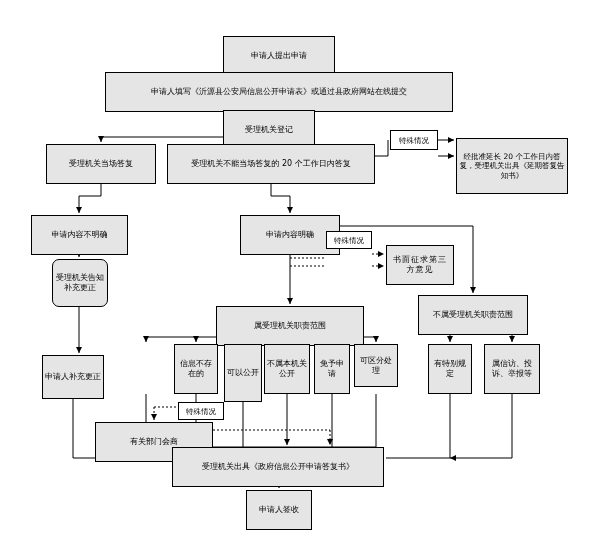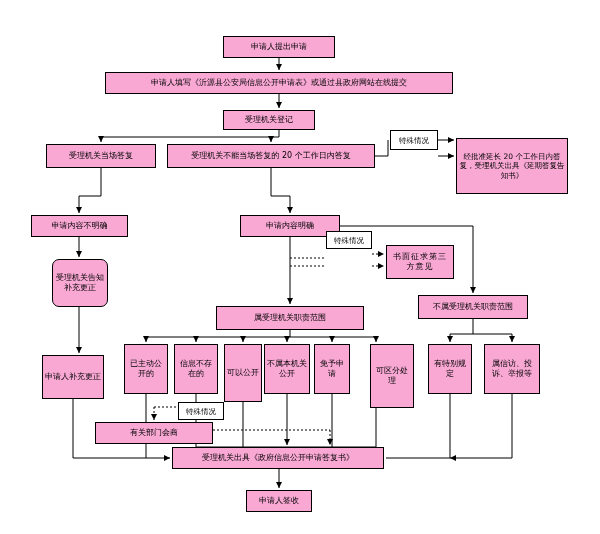--- a/index.html
+++ b/index.html
@@ -14,29 +14,29 @@
     position: relative;
     width: 600px;
     height: 534px;
     background: #ffffff;
     overflow: hidden;
   }
   .node {
     position: absolute;
     box-sizing: border-box;
     border: 1px solid #000000;
-    background: #f9a8d4;
+    background: #e5e5e5;
     color: #000000;
     display: flex;
     align-items: center;
     justify-content: center;
     text-align: center;
     line-height: 1.25;
     font-size: 8px;
-    padding: 1px 2px;
+    padding: 19px 2px;
     z-index: 3;
   }
   .note {
     position: absolute;
     box-sizing: border-box;
     border: 1px solid #000000;
     background: #ffffff;
     color: #000000;
     display: flex;
     align-items: center;
@@ -168,31 +168,30 @@
   <div class="node" style="left:52px; top:259px; width:56px; height:48px;border-radius:7px;">受理机关告知补充更正</div>
 
   <div class="node" style="left:386px; top:245px; width:68px; height:34px; letter-spacing:1px;">书面征求第三方意见</div>
 
   <div class="node" style="left:216px; top:306px; width:148px; height:24px;">属受理机关职责范围</div>
 
   <div class="node" style="left:418px; top:295px; width:110px; height:24px;">不属受理机关职责范围</div>
 
   <div class="node" style="left:42px; top:355px; width:62px; height:44px;">申请人补充更正</div>
 
-  <div class="node" style="left:124px; top:344px; width:44px; height:50px;">已主动公开的</div>
 
   <div class="node" style="left:174px; top:344px; width:44px; height:50px;">信息不存在的</div>
 
   <div class="node" style="left:224px; top:344px; width:38px; height:58px;">可以公开</div>
 
   <div class="node" style="left:264px; top:344px; width:46px; height:50px;">不属本机关公开</div>
 
   <div class="node" style="left:314px; top:344px; width:36px; height:50px;">免予申请</div>
 
-  <div class="node" style="left:370px; top:344px; width:44px; height:64px;font-family:Liberation Serif, serif;">可区分处理</div>
+  <div class="node" style="left:354px; top:344px; width:44px; height:43px;font-family:Liberation Serif, serif;">可区分处理</div>
 
   <div class="node" style="left:428px; top:344px; width:44px; height:50px;">有特别规定</div>
 
   <div class="node" style="left:484px; top:344px; width:56px; height:50px;">属信访、投诉、举报等</div>
 
   <div class="node" style="left:95px; top:422px; width:118px; height:22px;font-family:Liberation Serif, serif;">有关部门会商</div>
 
   <div class="node" style="left:246px; top:490px; width:66px; height:22px;">申请人签收</div>
 
   <div class="node" style="left:172px; top:447px; width:212px; height:22px;">受理机关出具《政府信息公开申请答复书》</div>

